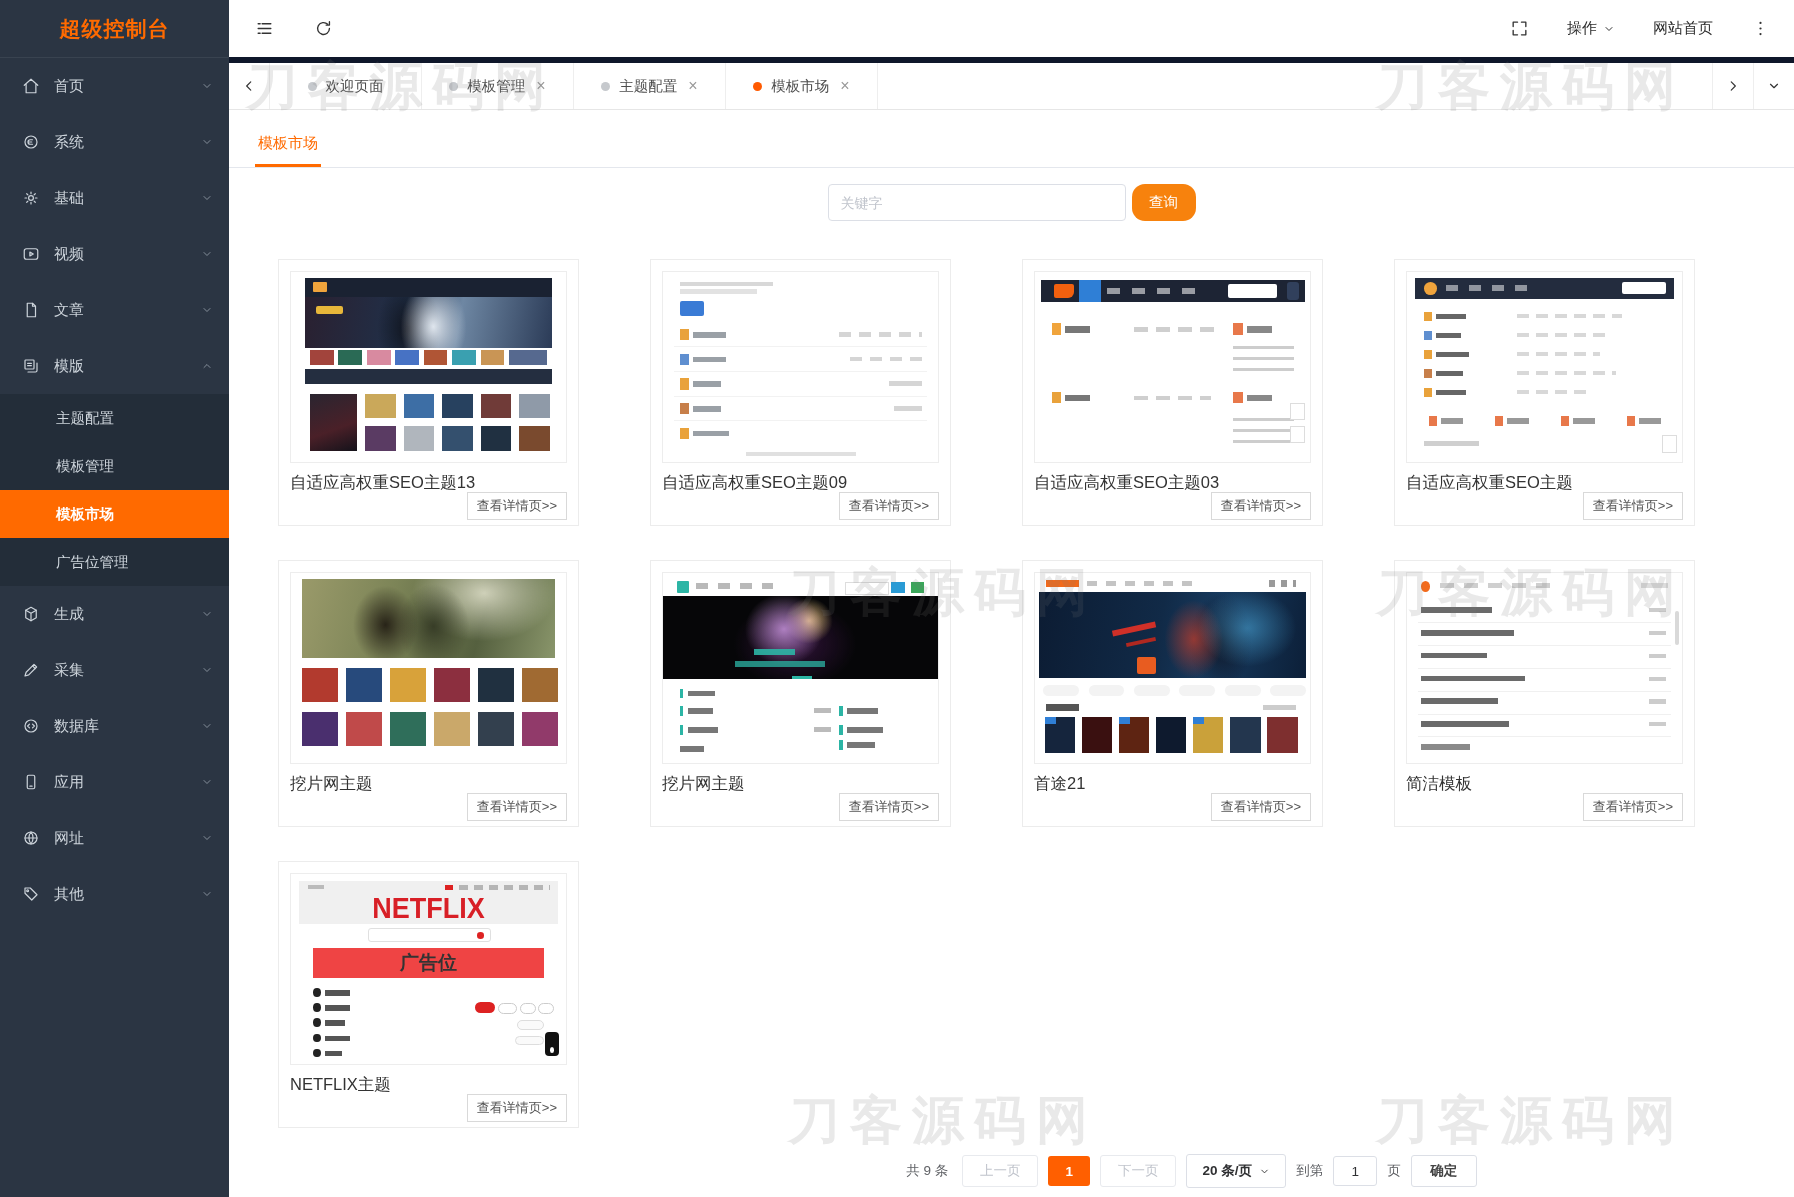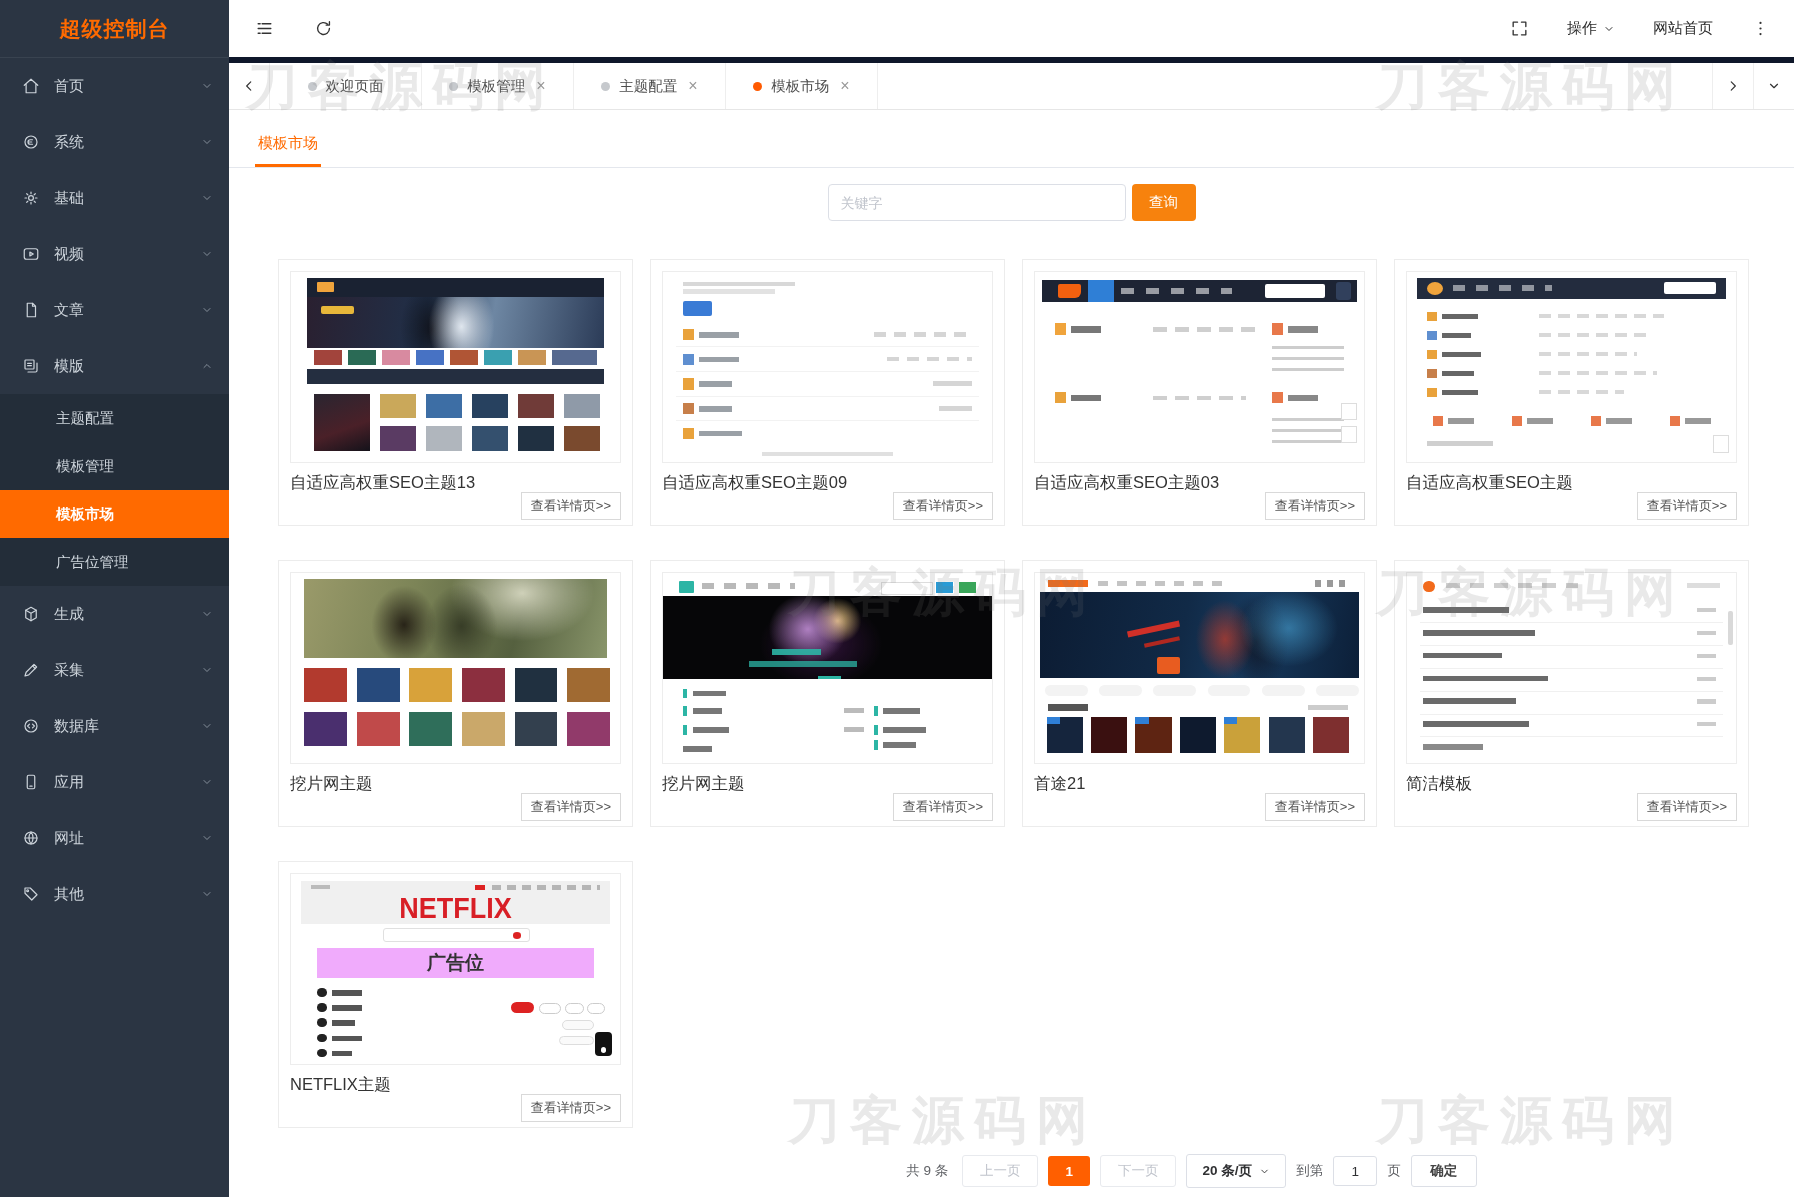--- a/index.html
+++ b/index.html
@@ -32,31 +32,31 @@
   .dot{width:9px;height:9px;border-radius:50%;background:#c6c9cd;flex:none;}
   .tab.active .dot{background:#ff5a00;}
   .tab .x{color:#9a9a9a;font-size:16px;line-height:1;margin-left:2px;cursor:pointer;}
   .tab-spacer{flex:1;}
   
   .page-tabs{border-bottom:1px solid #e4e7ed;padding-left:26px;margin-top:14px;}
   .page-tab{display:inline-block;padding:10px 3px 11px;font-size:15px;color:#ff6a00;border-bottom:3px solid #ff6a00;cursor:pointer;}
   .search-row{display:flex;justify-content:center;gap:6px;margin-top:16px;}
   .search-input{width:298px;height:37px;box-sizing:border-box;border:1px solid #dcdfe6;border-radius:4px;padding:0 12px;font-size:14px;color:#333;outline:none;}
   .search-input::placeholder{color:#c0c4cc;}
-  .search-btn{width:64px;height:37px;border:none;background:#f7820d;color:#fff;font-size:14.5px;border-radius:4px;cursor:pointer;}
+  .search-btn{width:64px;height:37px;border:none;background:#f7820d;color:#fff;font-size:14.5px;border-radius:13px;cursor:pointer;}
   
   .cards{margin:38px 0 0 49px;display:grid;grid-template-columns:repeat(4,355px);gap:34px 17px;}
-  .card{width:355px;height:267px;box-sizing:border-box;border:1px solid #ececec;padding:11px 11px 9px;display:flex;flex-direction:column;background:#fff;}
+  .card{width:301px;height:267px;box-sizing:border-box;border:1px solid #ececec;padding:11px 11px 9px;display:flex;flex-direction:column;background:#fff;}
   .thumb{flex:none;height:192px;border:1px solid #ededed;position:relative;overflow:hidden;background:#fff;box-sizing:border-box;}
   .thumb i{position:absolute;display:block;}
   .card-title{margin-top:9px;font-size:16.5px;color:#333;line-height:20px;}
   .card-foot{margin-top:auto;display:flex;justify-content:flex-end;}
   .detail-btn{border:1px solid #d9d9d9;background:#fff;color:#555;font-size:13px;padding:4px 9px;cursor:pointer;}
   .nf-logo{position:absolute;left:0;right:0;top:10%;text-align:center;color:#d81f26;font-weight:bold;font-size:27px;transform:scaleY(1.12);letter-spacing:0;}
-  .nf-ad{position:absolute;left:8%;right:8%;top:39%;height:15.5%;background:#f0abfc;display:flex;align-items:center;justify-content:center;font-size:19px;font-weight:bold;color:#333;}
+  .nf-ad{position:absolute;left:8%;right:8%;top:39%;height:15.5%;background:#ef4444;display:flex;align-items:center;justify-content:center;font-size:19px;font-weight:bold;color:#333;}
   
   .pagination{margin-top:26px;display:flex;align-items:center;justify-content:center;gap:10px;transform:translateX(180px);font-size:13.5px;color:#606266;}
   .pg-total{margin-right:4px;color:#606266;}
   .pg-btn{min-width:74px;height:30px;border:1px solid #e8eaee;display:flex;align-items:center;justify-content:center;color:#c0c4cc;background:#fff;border-radius:3px;cursor:default;}
   .pg-cur{width:42px;height:30px;background:#ff5f00;color:#fff;display:flex;align-items:center;justify-content:center;border-radius:3px;font-weight:bold;cursor:pointer;}
   .pg-select{width:98px;height:32px;border:1px solid #dcdfe6;border-radius:3px;display:flex;align-items:center;justify-content:center;gap:7px;color:#303133;font-weight:bold;cursor:pointer;background:#fff;}
   .pg-select svg{width:11px;height:11px;stroke:#333;fill:none;stroke-width:2;stroke-linecap:round;stroke-linejoin:round;}
   .pg-goto{color:#606266;}
   .pg-input{width:44px;height:30px;box-sizing:border-box;border:1px solid #dcdfe6;border-radius:3px;text-align:center;font-size:13.5px;color:#303133;outline:none;}
   .pg-confirm{min-width:48px;height:30px;border:1px solid #dcdfe6;border-radius:3px;display:flex;align-items:center;justify-content:center;color:#444;font-weight:bold;padding:0 8px;background:#fff;cursor:pointer;}

